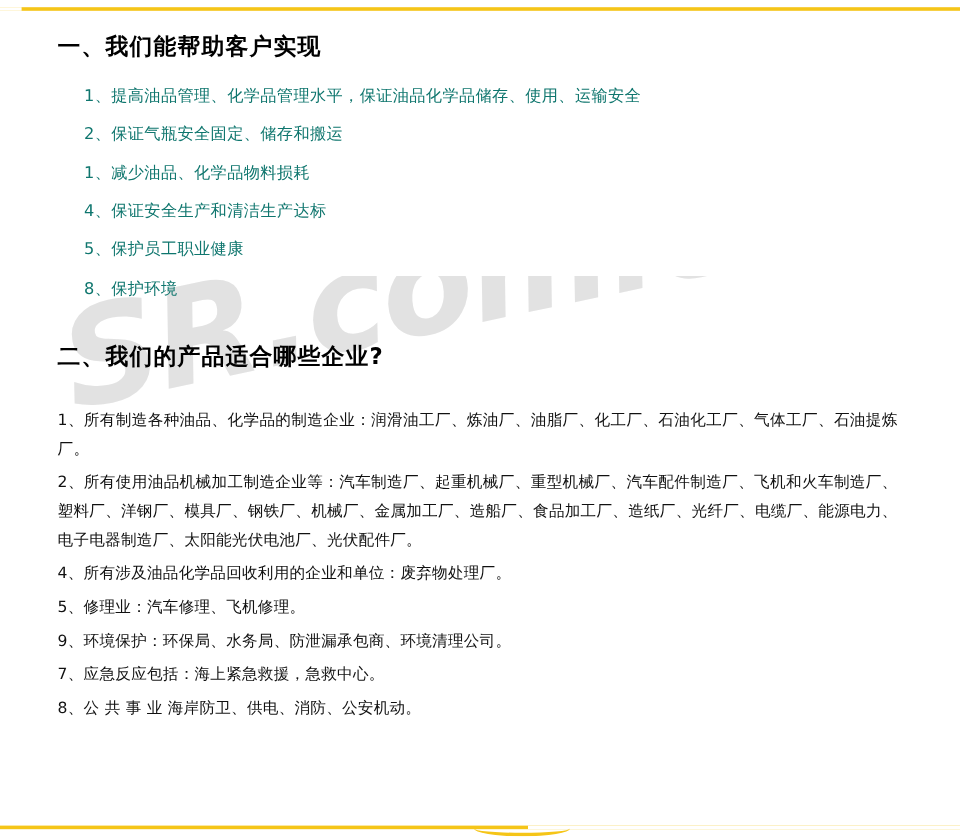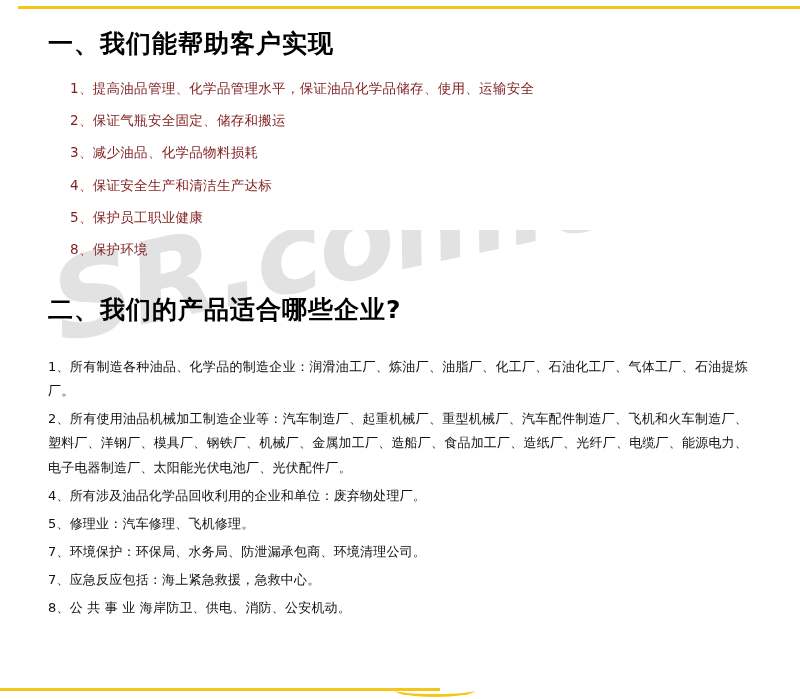--- a/index.html
+++ b/index.html
@@ -94,40 +94,40 @@
   }
 
   .content {
     position: absolute;
     left: 48px;
     top: 26px;
     width: 712px;
   }
 
   h2.section-title {
-    font-size: 25px;
+    font-size: 19px;
     font-weight: bold;
     color: #000000;
     margin: 0 0 14px 0;
     letter-spacing: 1px;
     line-height: 1.4;
   }
 
   .section-one h2.section-title {
     margin-bottom: 18px;
   }
 
   .list-one {
     margin: 0 0 0 0;
     padding: 0;
     list-style: none;
   }
   .list-one li {
     font-size: 13.5px;
-    color: #7f1d1d;
+    color: #0f766e;
     line-height: 1.35;
     margin: 0 0 14px 0;
     padding-left: 22px;
     letter-spacing: 0.3px;
     position: relative;
   }
 
   .section-two {
     margin-top: 34px;
   }
@@ -164,35 +164,35 @@
     <div class="wm-text">SR.com.cn</div>
   </div>
 
   <div class="content">
 
     <div class="section-one">
       <h2 class="section-title">一、我们能帮助客户实现</h2>
       <ul class="list-one">
         <li>1、提高油品管理、化学品管理水平，保证油品化学品储存、使用、运输安全</li>
         <li>2、保证气瓶安全固定、储存和搬运</li>
-        <li>3、减少油品、化学品物料损耗</li>
+        <li>1、减少油品、化学品物料损耗</li>
         <li>4、保证安全生产和清洁生产达标</li>
         <li>5、保护员工职业健康</li>
         <li>8、保护环境</li>
       </ul>
     </div>
 
     <div class="section-two">
       <h2 class="section-title">二、我们的产品适合哪些企业?</h2>
       <ul class="list-two">
         <li>1、所有制造各种油品、化学品的制造企业：润滑油工厂、炼油厂、油脂厂、化工厂、石油化工厂、气体工厂、石油提炼厂。</li>
         <li>2、所有使用油品机械加工制造企业等：汽车制造厂、起重机械厂、重型机械厂、汽车配件制造厂、飞机和火车制造厂、塑料厂、洋钢厂、模具厂、钢铁厂、机械厂、金属加工厂、造船厂、食品加工厂、造纸厂、光纤厂、电缆厂、能源电力、电子电器制造厂、太阳能光伏电池厂、光伏配件厂。</li>
         <li>4、所有涉及油品化学品回收利用的企业和单位：废弃物处理厂。</li>
         <li>5、修理业：汽车修理、飞机修理。</li>
-        <li>7、环境保护：环保局、水务局、防泄漏承包商、环境清理公司。</li>
+        <li>9、环境保护：环保局、水务局、防泄漏承包商、环境清理公司。</li>
         <li>7、应急反应包括：海上紧急救援，急救中心。</li>
         <li class="spaced">8、公 共 事 业   海岸防卫、供电、消防、公安机动。</li>
 
       </ul>
     </div>
 
   </div>
 
   <div class="bottom-rule"></div>
   <div class="bottom-rule-mask"></div>

